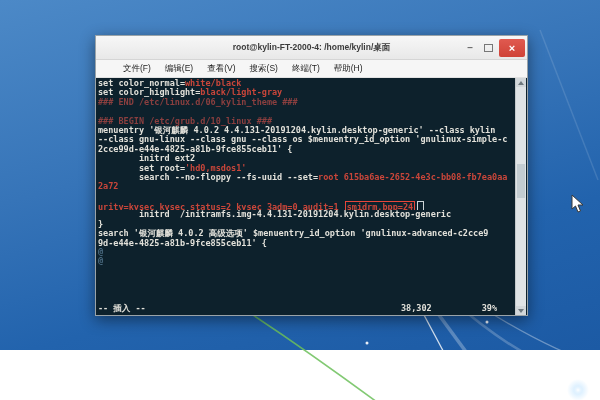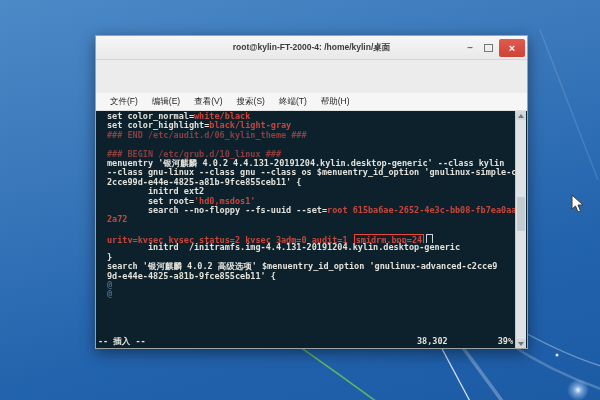--- a/index.html
+++ b/index.html
@@ -1,55 +1,55 @@
 <!DOCTYPE html>
 <html style="--term-bg: #0d212c; --term-fg: #e2e1da; --red: #c9463a; --red-bright: #e8463a; --dim-red: #8b3f3f; --nontext: #4f7087;"><head>
 <meta charset="utf-8">
 <style>
   html,body{margin:0;padding:0;}
   body{width:600px;height:400px;overflow:hidden;font-family:"Liberation Sans",sans-serif;}
-  .desktop{position:relative;width:600px;height:400px;
+  .desktop{position:relative;width:600px;height:350px;
     background:linear-gradient(165deg,#4c89c7 0%,#3674b8 40%,#2263ad 70%,#1c5aa4 100%);}
   .deco{position:absolute;left:0;top:0;width:600px;height:400px;pointer-events:none;}
 
   
   .window{position:absolute;left:95px;top:35px;width:431px;
     border:1px solid #9aa3a8;background:#ececec;
     box-shadow:0 4px 14px rgba(0,0,0,.45);font-size:8.5px;}
   .titlebar{position:relative;height:23px;
     background:linear-gradient(#f7f7f7,#e8e8e8);
     border-bottom:1px solid #d5d5d5;}
   .title{position:absolute;left:0;right:0;top:6px;text-align:center;
     font-weight:bold;color:#3b3b3b;font-size:8.5px;}
   .winbtns{position:absolute;right:2px;top:0;height:23px;display:flex;align-items:center;}
   .btn-min{width:18px;text-align:center;color:#6b6b6b;font-weight:bold;font-size:10px;line-height:23px;}
   .btn-max{width:18px;display:flex;justify-content:center;align-items:center;}
   .btn-max .sq{width:7px;height:6px;border:1px solid #777;background:transparent;}
   .btn-close{width:26px;height:18px;margin-left:2px;margin-top:1px;border-radius:2px;
     background:linear-gradient(#e05a50,#cf4237);display:flex;justify-content:center;align-items:center;
     color:#fff;font-weight:bold;font-size:11px;line-height:16px;}
   .menubar{height:17px;background:#f6f6f6;display:flex;align-items:center;
-    padding-left:7px;border-bottom:1px solid #e2e2e2;margin-top:33px;}
+    padding-left:20px;border-bottom:1px solid #e2e2e2;}
   .menu-item{padding:0 7px;color:#1f1f1f;font-size:8.5px;}
 
   
   .terminal{position:relative;height:236px;background:var(--term-bg);
     font-family:"DejaVu Sans Mono","Liberation Mono",monospace;
     font-size:8.5px;font-weight:bold;line-height:9.4px;color:var(--term-fg);
     display:flex;flex-direction:column;padding:1px 0 0 0;}
-  .tlines{flex:1;padding-left:11px;overflow:hidden;}
+  .tlines{flex:1;padding-left:2px;overflow:hidden;}
   .tline{height:9.4px;white-space:pre;overflow:hidden;}
   .seg-w{color:var(--term-fg);}
   .seg-r{color:var(--red);}
   .seg-c{color:var(--dim-red);}
   .seg-n{color:var(--nontext);font-weight:bold;}
   .seg-rb{color:var(--red);border:1px solid var(--red-bright);padding:0 1px;margin:12px 1px;}
   .cursor{display:inline-block;width:5px;height:8px;border:1px solid #cdd5d8;
     vertical-align:-1px;margin-left:1px;}
-  .statusline{height:10px;display:flex;white-space:pre;padding:0 14px 1px 2px;
+  .statusline{height:10px;display:flex;white-space:pre;padding:0 30px 1px 2px;
     color:var(--term-fg);}
   .statusline .mode{font-weight:bold;}
   .statusline .sp{flex:1;}
   .statusline .pct{margin-left:50px;}
 
   
   .scrollbar{position:absolute;top:0;right:1px;bottom:0;width:10px;
     background:#dfe3e5;border-left:1px solid #c4c9cc;}
   .sb-arrow{position:absolute;left:0;right:0;height:9px;background:#d2d7da;
     display:flex;justify-content:center;align-items:center;}
@@ -112,21 +112,21 @@
         <span class="menu-item">查看(V)</span>
         <span class="menu-item">搜索(S)</span>
         <span class="menu-item">终端(T)</span>
         <span class="menu-item">帮助(H)</span>
       </div>
 
     <div class="terminal">
       <div class="tlines">
           <div class="tline"><span class="seg-w">set color_normal=</span><span class="seg-r">white/black</span></div>
           <div class="tline"><span class="seg-w">set color_highlight=</span><span class="seg-r">black/light-gray</span></div>
-          <div class="tline"><span class="seg-c">### END /etc/audit.d/06_kylin_theme ###</span></div>
+          <div class="tline"><span class="seg-c">### END /etc/linux.d/06_kylin_theme ###</span></div>
           <div class="tline"></div>
           <div class="tline"><span class="seg-c">### BEGIN /etc/grub.d/10_linux ###</span></div>
           <div class="tline"><span class="seg-w">menuentry '银河麒麟 4.0.2 4.4.131-20191204.kylin.desktop-generic' --class kylin</span></div>
           <div class="tline"><span class="seg-w">--class gnu-linux --class gnu --class os $menuentry_id_option 'gnulinux-simple-c</span></div>
           <div class="tline"><span class="seg-w">2cce99d-e44e-4825-a81b-9fce855ceb11' {</span></div>
           <div class="tline"><span class="seg-w">        initrd ext2</span></div>
           <div class="tline"><span class="seg-w">        set root=</span><span class="seg-r">'hd0,msdos1'</span></div>
           <div class="tline"><span class="seg-w">        search --no-floppy --fs-uuid --set=</span><span class="seg-r">root 615ba6ae-2652-4e3c-bb08-fb7ea0aa</span></div>
           <div class="tline"><span class="seg-r">2a72</span></div>
           <div class="tline"></div>

